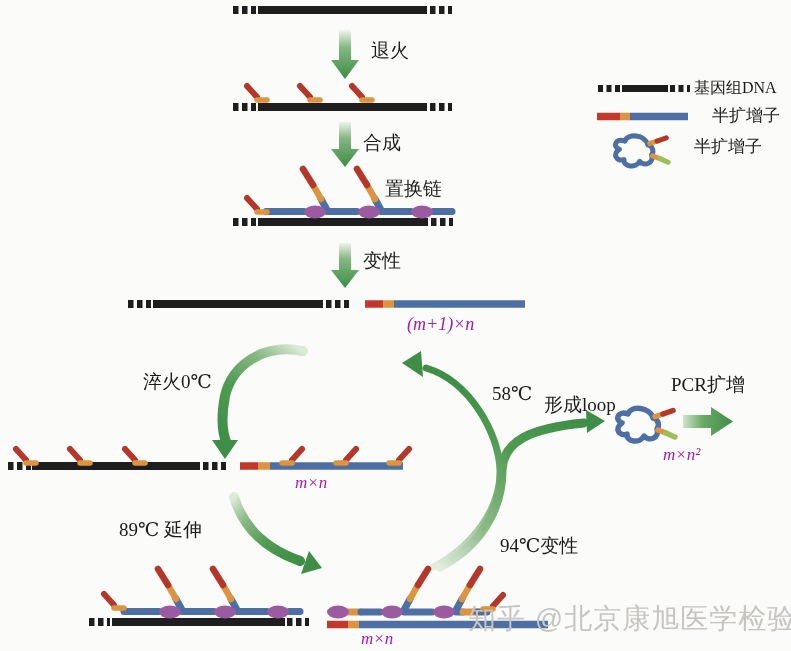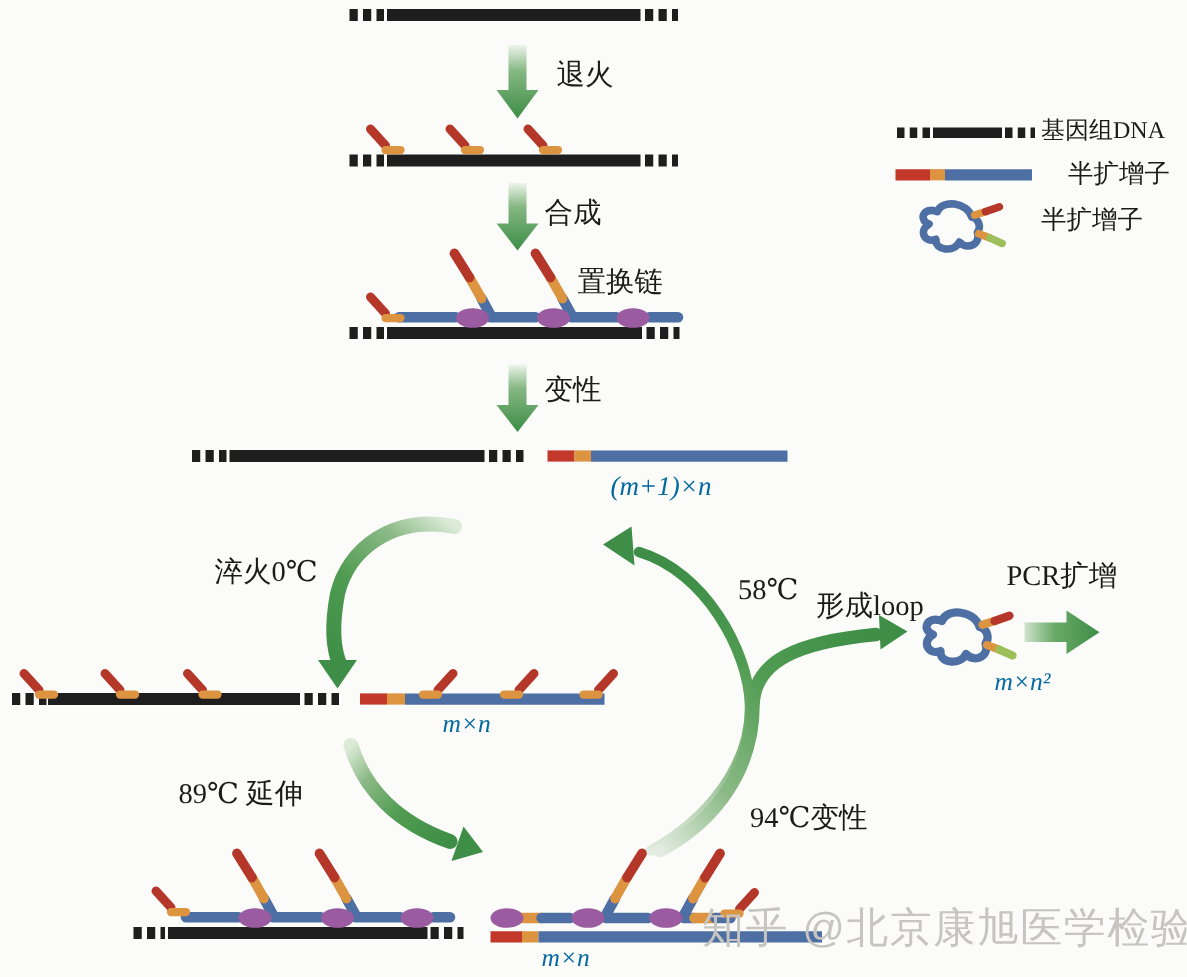--- a/index.html
+++ b/index.html
@@ -2,21 +2,21 @@
 <html><head>
 <meta charset="utf-8">
 <style>
   html,body{margin:0;padding:0;}
   body{width:791px;height:651px;background:#fbfbf9;overflow:hidden;position:relative;
        font-family:"Liberation Serif","DejaVu Serif",serif;}
   .stage{position:absolute;left:0;top:0;width:791px;height:651px;}
   svg{position:absolute;left:0;top:0;}
   .lbl{position:absolute;color:#1b1b1b;font-size:19px;line-height:1.1;white-space:nowrap;}
   .lbl.small{font-size:18px;}
-  .math{position:absolute;color:#0369a1;font-size:17px;font-style:italic;white-space:nowrap;}
+  .math{position:absolute;color:#a21caf;font-size:17px;font-style:italic;white-space:nowrap;}
   .watermark{position:absolute;left:468px;top:600px;font-size:28px;color:#c7c5c1;
              font-family:"Liberation Sans","DejaVu Sans",sans-serif;letter-spacing:1px;white-space:nowrap;}
 </style>
 </head>
 <body>
 
 <div class="stage">
 
 <svg width="791" height="651" viewBox="0 0 791 651">
   <defs>

